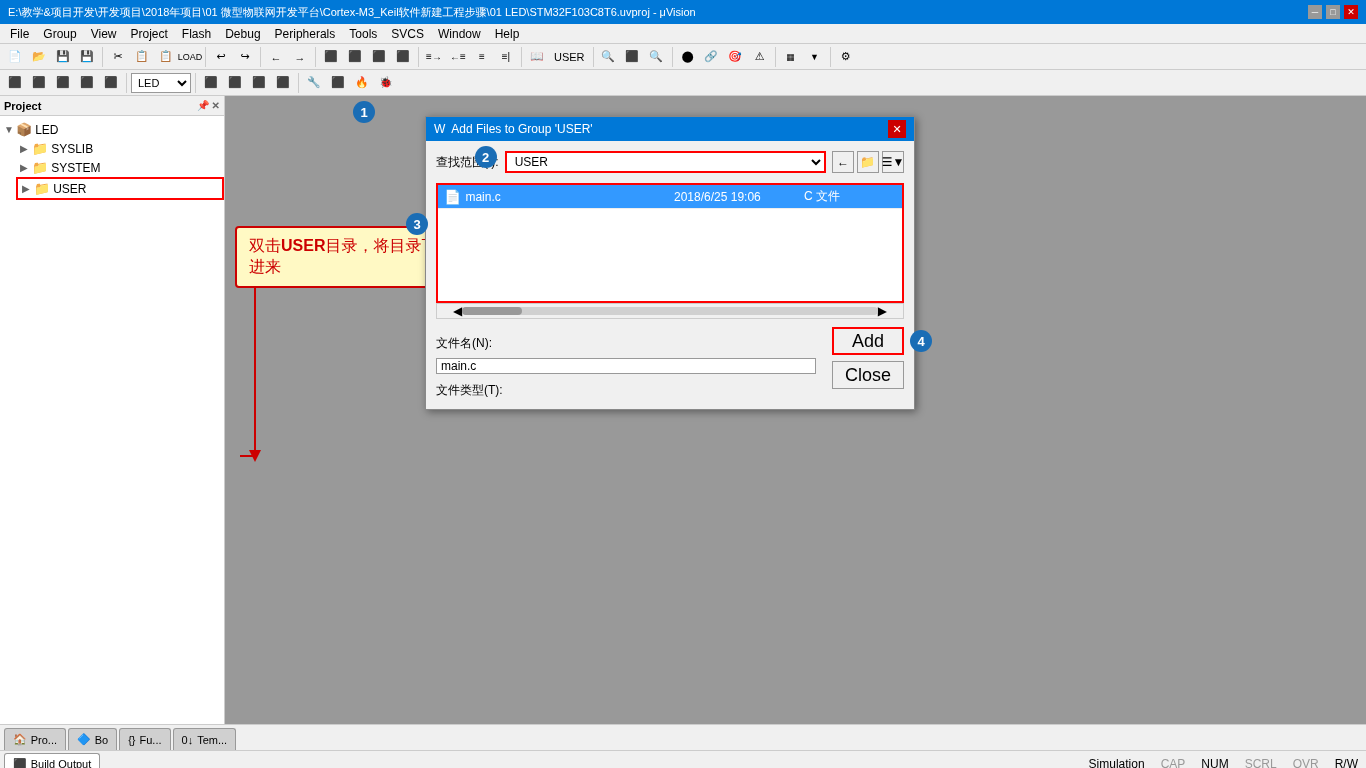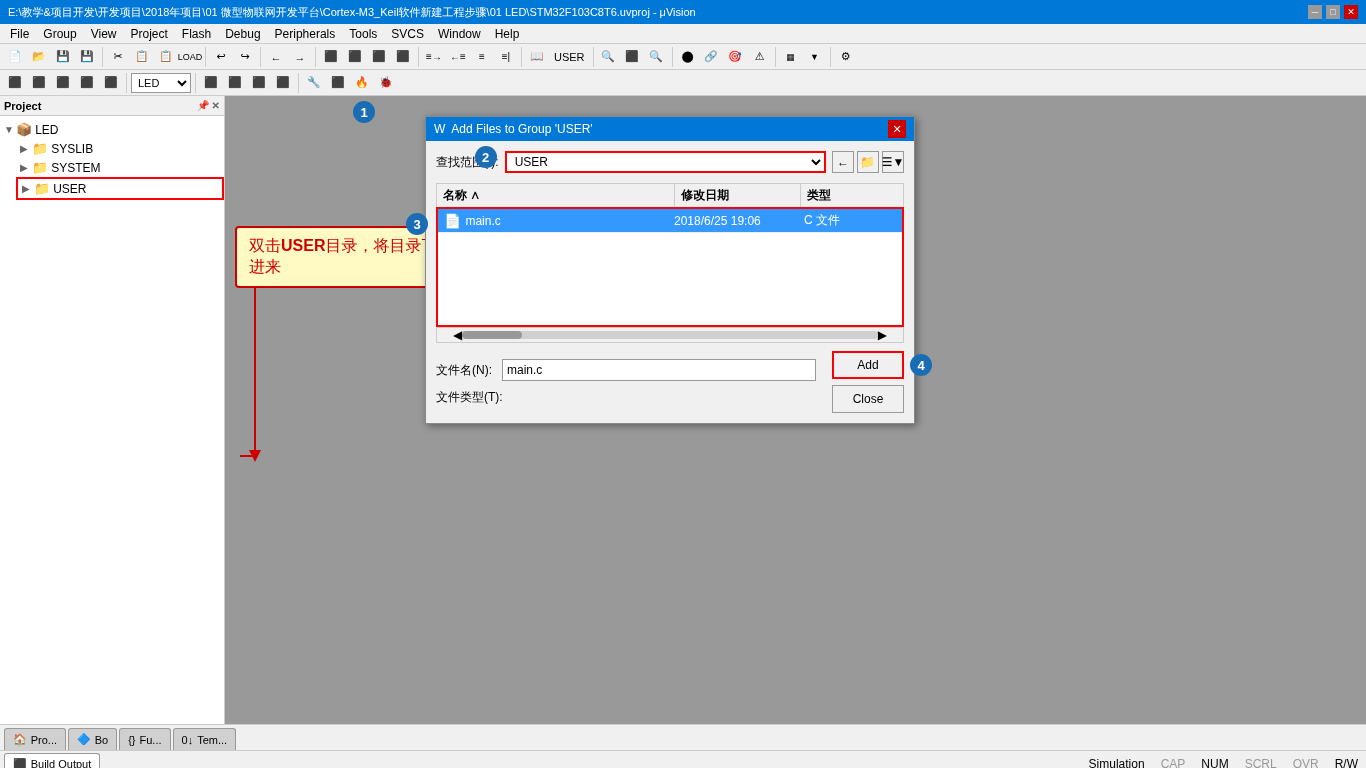--- a/index.html
+++ b/index.html
@@ -265,23 +265,23 @@
       height: 8px;
       background: #999;
       border-radius: 4px;
       position: absolute;
       left: 0;
     }
 
     
     .dialog-field {
       display: flex;
-      align-items: center;
       margin-top: 8px;
       gap: 6px;
+      flex-direction: column;
     }
     .dialog-field-label { font-size: 12px; width: 60px; white-space: nowrap; }
     .dialog-field-input {
       flex: 1;
       height: 22px;
       border: 1px solid #999;
       background: white;
       font-size: 12px;
       padding: 0 4px;
     }
@@ -300,21 +300,21 @@
       flex-direction: column;
       gap: 6px;
       margin-left: 8px;
     }
     .dialog-action-btn {
       width: 72px;
       height: 28px;
       background: #f0f0f0;
       border: 1px solid #999;
       cursor: pointer;
-      font-size: 12px;
+      font-size: 18px;
     }
     .dialog-action-btn.highlighted { border: 2px solid red; }
 
     
     .bottom-tabs {
       height: 26px;
       background: #f0f0f0;
       border-top: 1px solid #ccc;
       display: flex;
       align-items: flex-end;
@@ -528,28 +528,20 @@
             <button class="dialog-loc-btn">📁</button>
             <button class="dialog-loc-btn">☰▼</button>
           </div>
         </div>
 
         <div style="position:relative;">
 
           <div class="circle-badge" style="position:absolute; left:-30px; top:30px; z-index:50;">
             <span>3</span>
           </div>
-          <div class="file-list-header">
-            <div class="file-list-header-cell">
-              <span>名称</span>
-              <span> ∧</span>
-            </div>
-            <div class="file-list-header-cell">修改日期</div>
-            <div class="file-list-header-cell">类型</div>
-          </div>
           <div class="file-list-body">
             <div class="file-list-row selected">
               <div class="file-list-cell">
                 <span class="file-icon">📄</span>
                 <span>main.c</span>
               </div>
               <div class="file-list-cell">2018/6/25 19:06</div>
               <div class="file-list-cell">C 文件</div>
             </div>
           </div>

